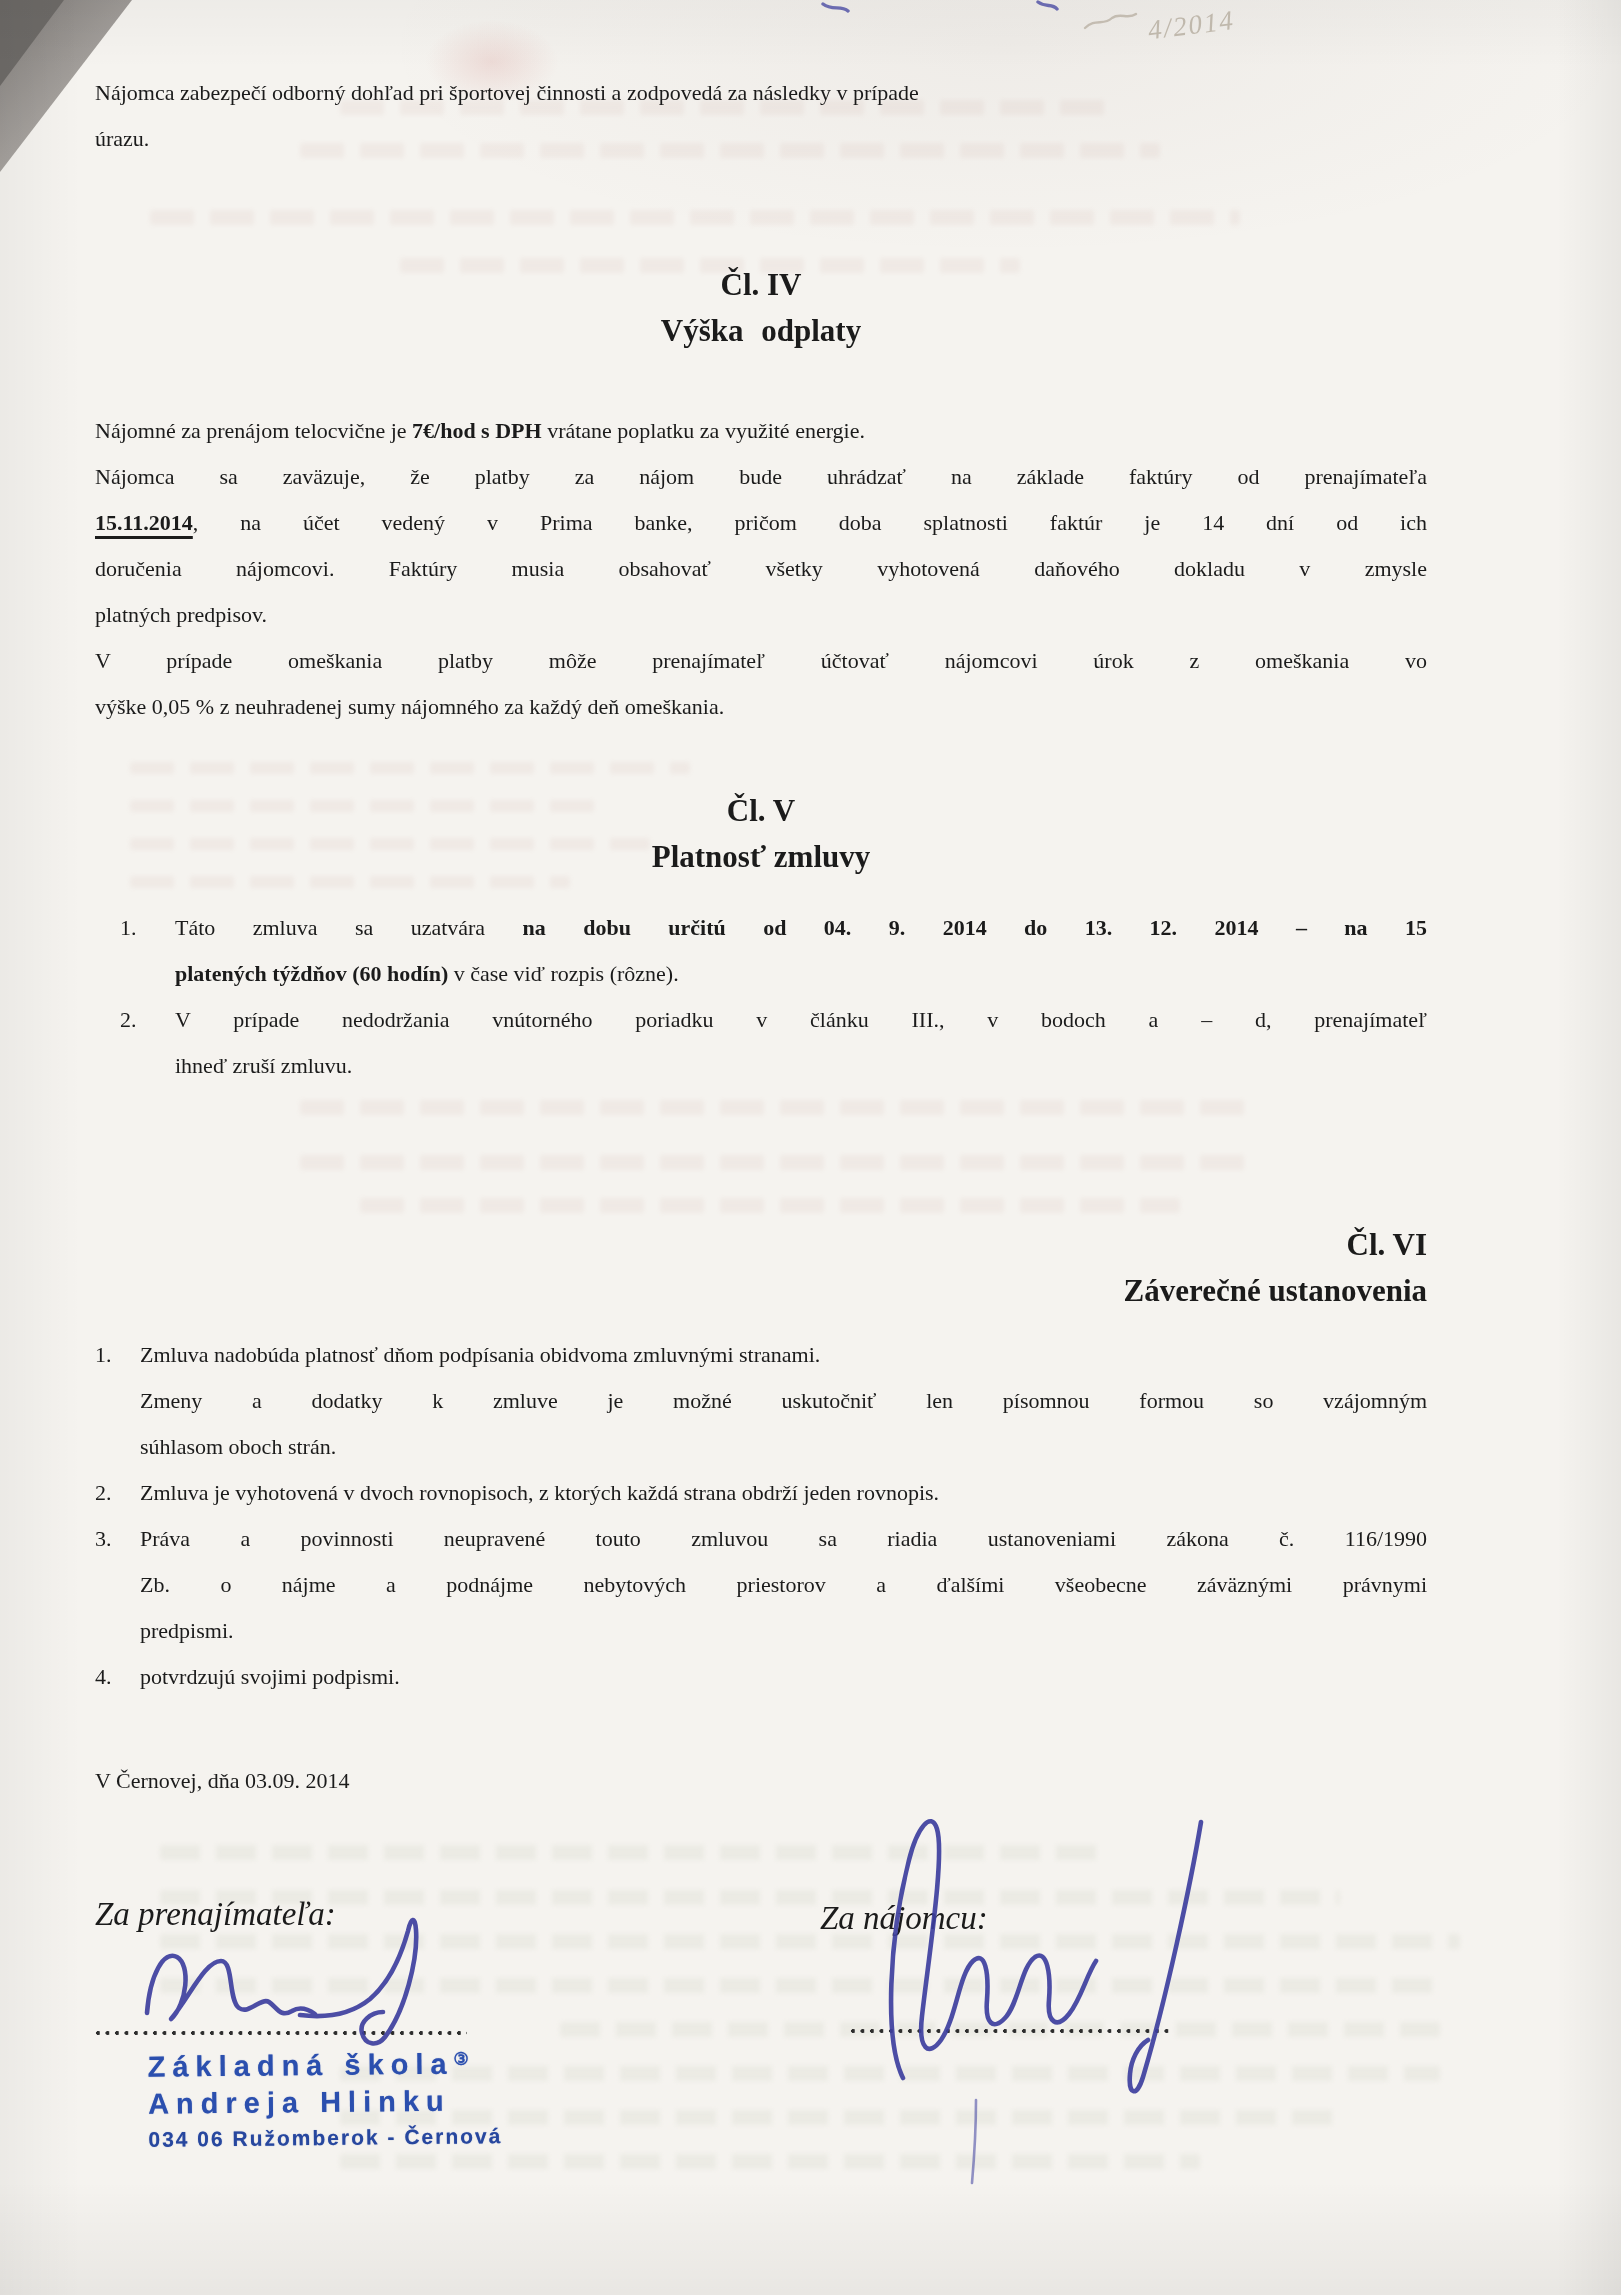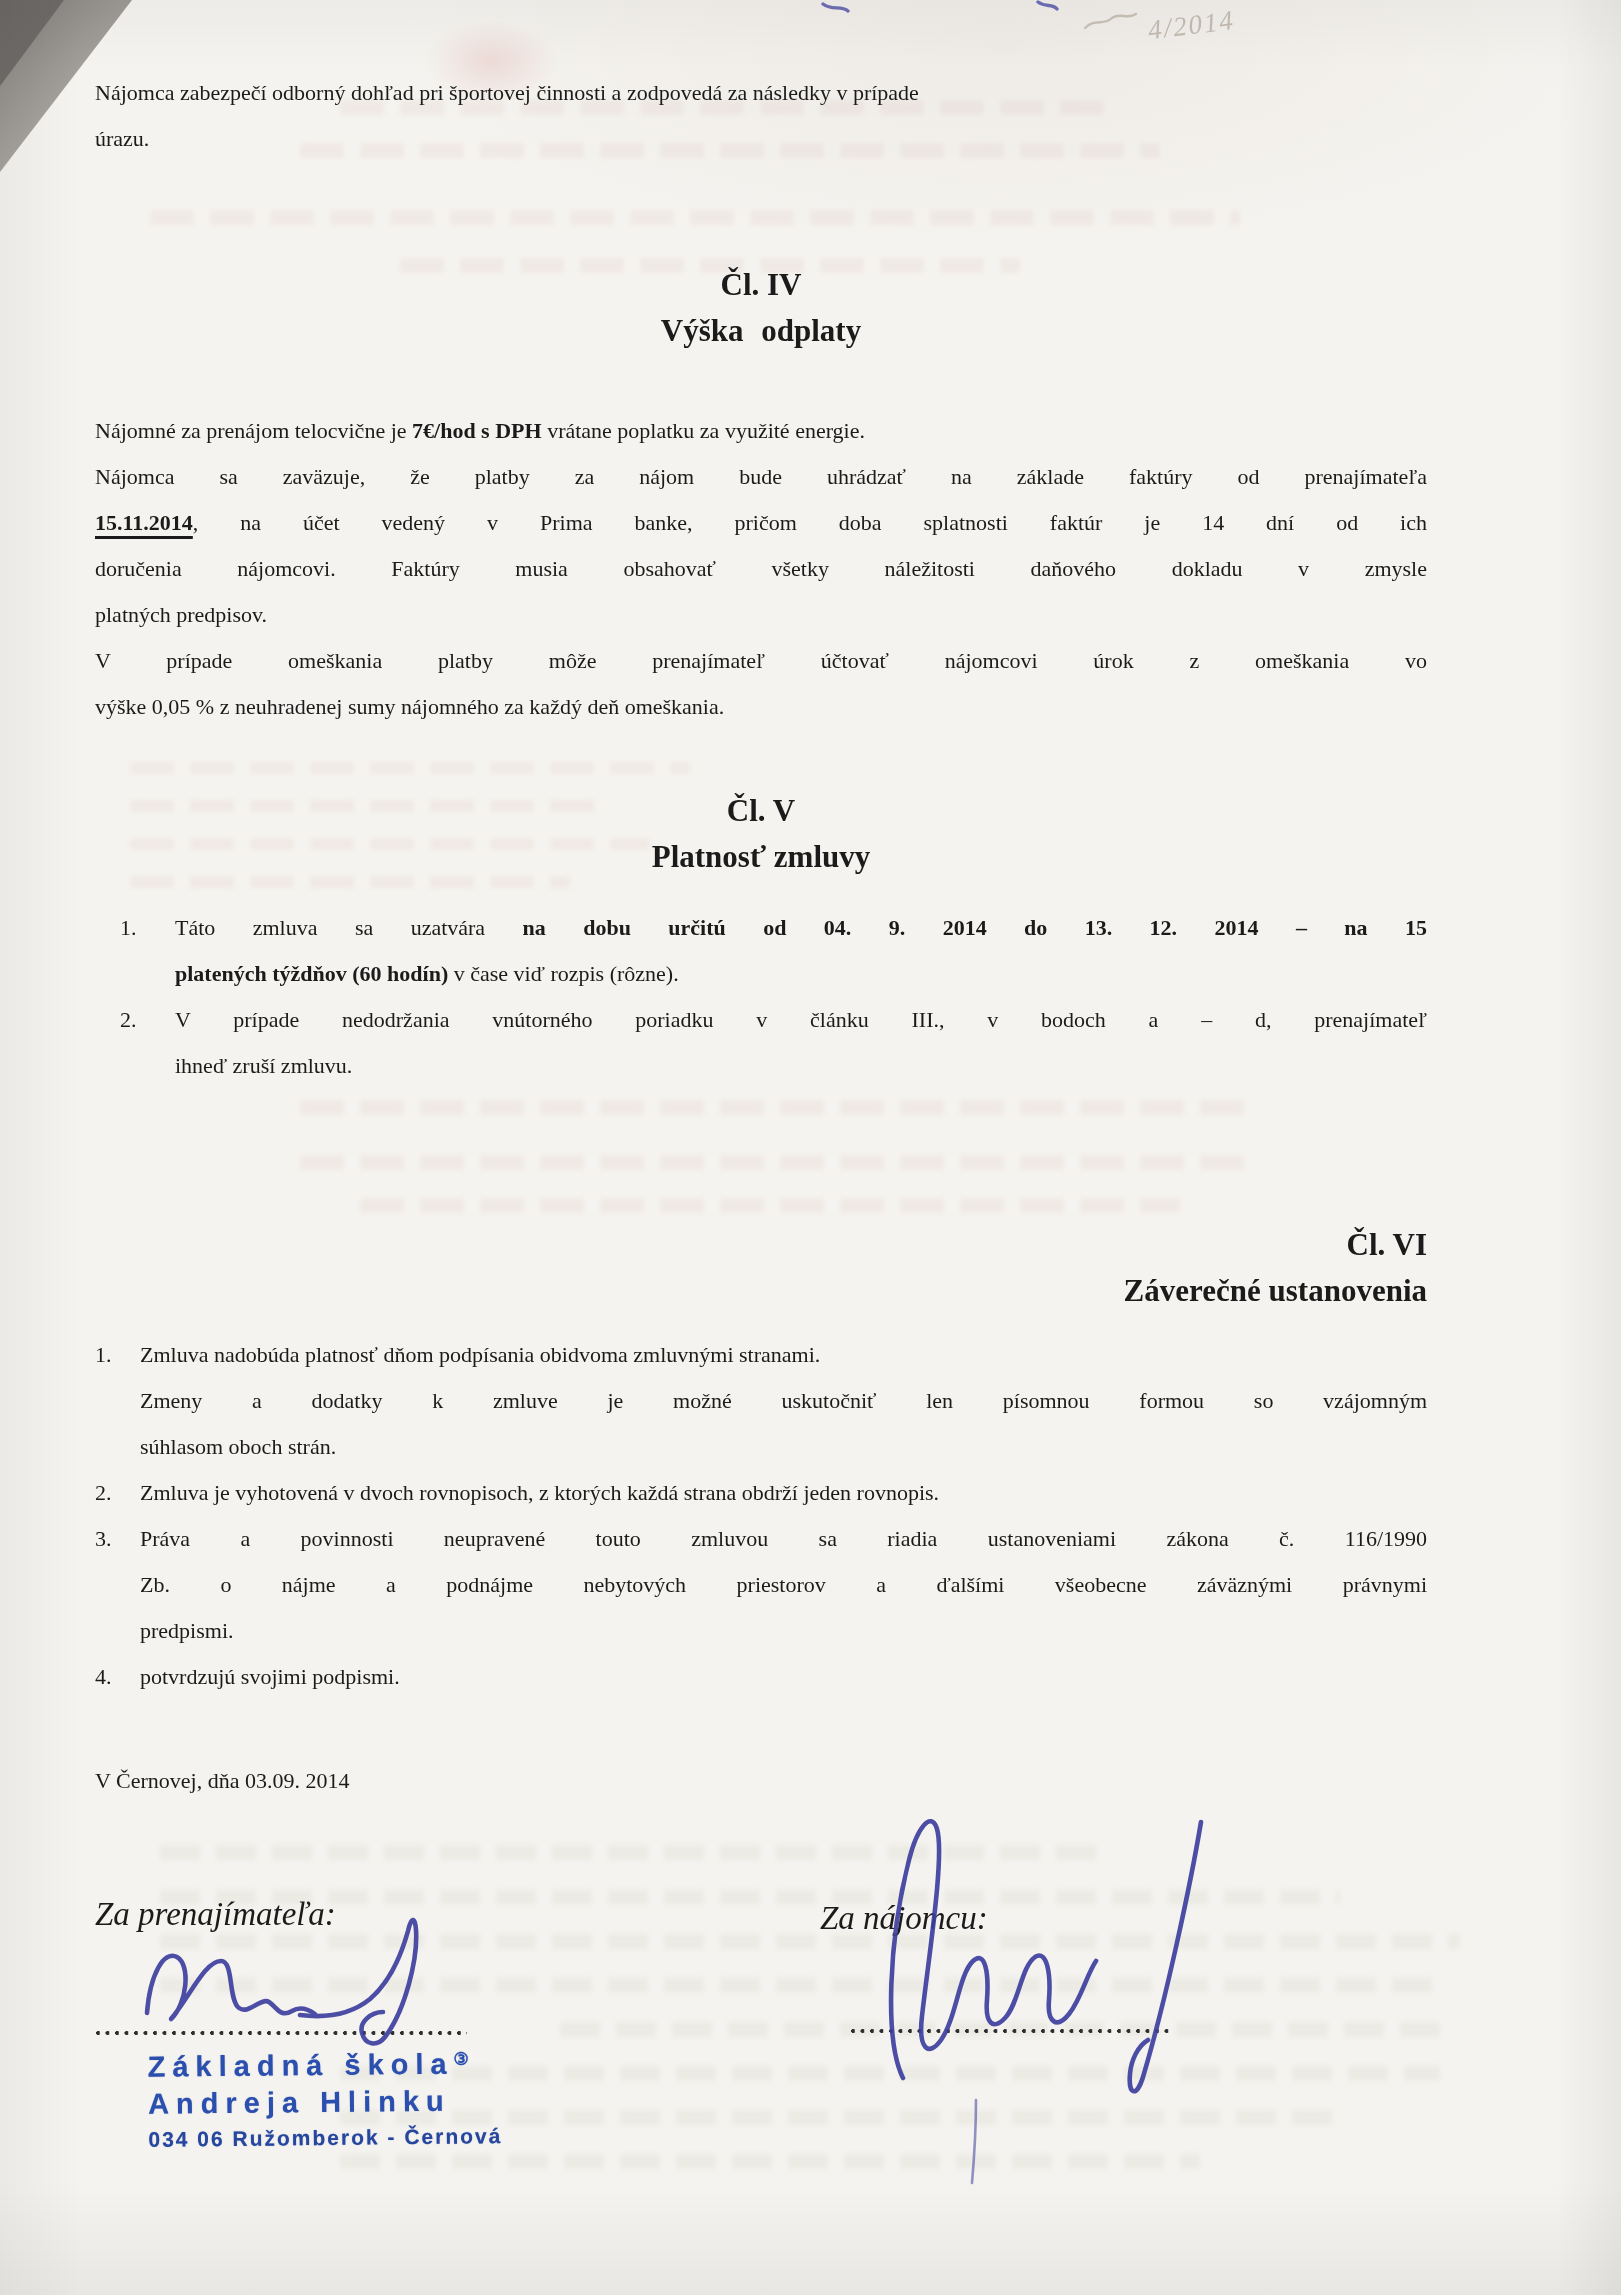--- a/index.html
+++ b/index.html
@@ -107,21 +107,21 @@
 
 <div class="abs art-head" style="top:262px;">
   <div>Čl. IV</div>
   <div class="ws">Výška odplaty</div>
 </div>
 
 <div class="abs col body-text" style="top:408px;">
   <div><span>Nájomné za prenájom telocvične je </span><span class="b">7€/hod s DPH</span><span> vrátane poplatku za využité energie.</span></div>
   <div class="jline">Nájomca sa zaväzuje, že platby za nájom bude uhrádzať na základe faktúry od prenajímateľa</div>
   <div class="jline"><span class="bu">15.11.2014</span><span>, na účet vedený v Prima banke, pričom doba splatnosti faktúr je 14 dní od ich</span></div>
-  <div class="jline">doručenia nájomcovi. Faktúry musia obsahovať všetky náležitosti daňového dokladu v zmysle</div>
+  <div class="jline">doručenia nájomcovi. Faktúry musia obsahovať všetky vyhotovená daňového dokladu v zmysle</div>
   <div>platných predpisov.</div>
   <div class="jline">V prípade omeškania platby môže prenajímateľ účtovať nájomcovi úrok z omeškania vo</div>
   <div>výške 0,05 % z neuhradenej sumy nájomného za každý deň omeškania.</div>
 </div>
 
 <div class="abs art-head" style="top:788px;">
   <div>Čl. V</div>
   <div>Platnosť zmluvy</div>
 </div>
 

